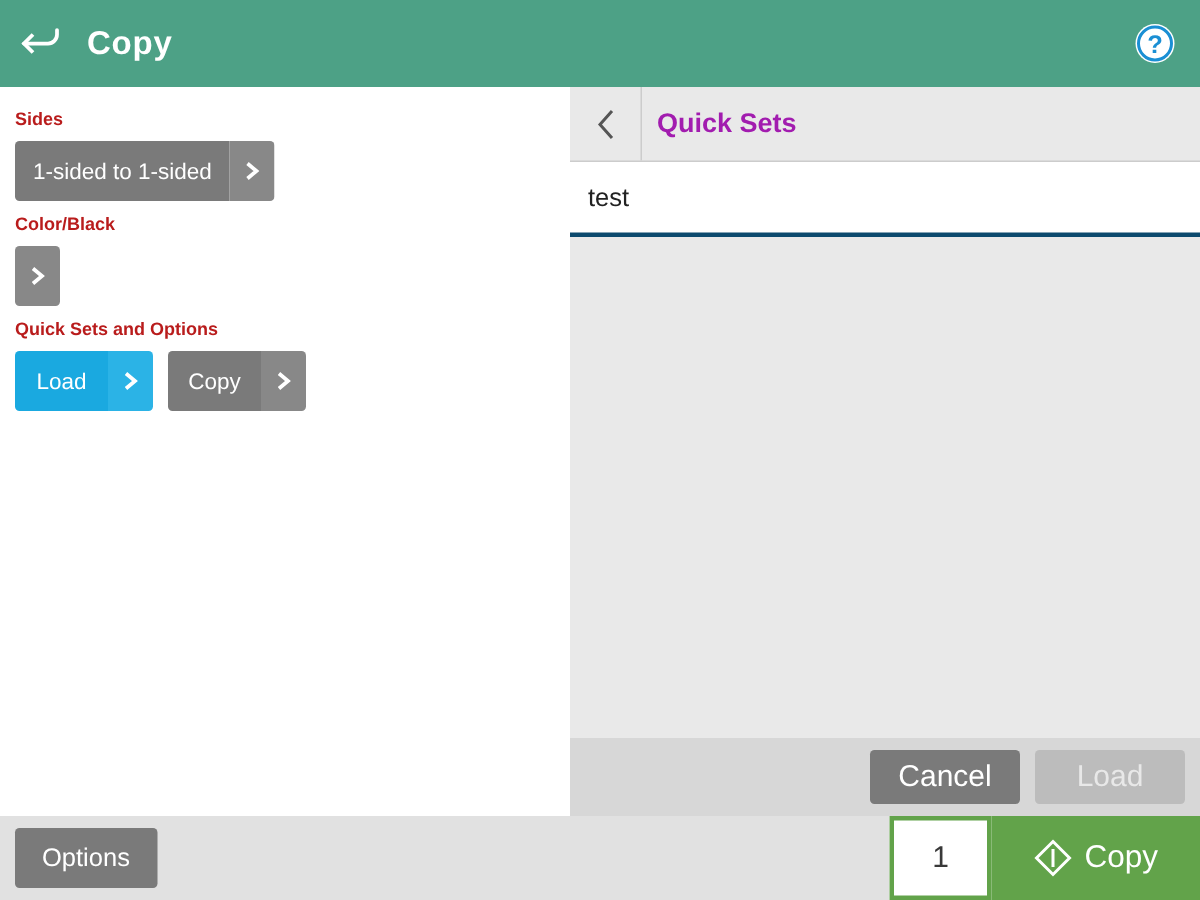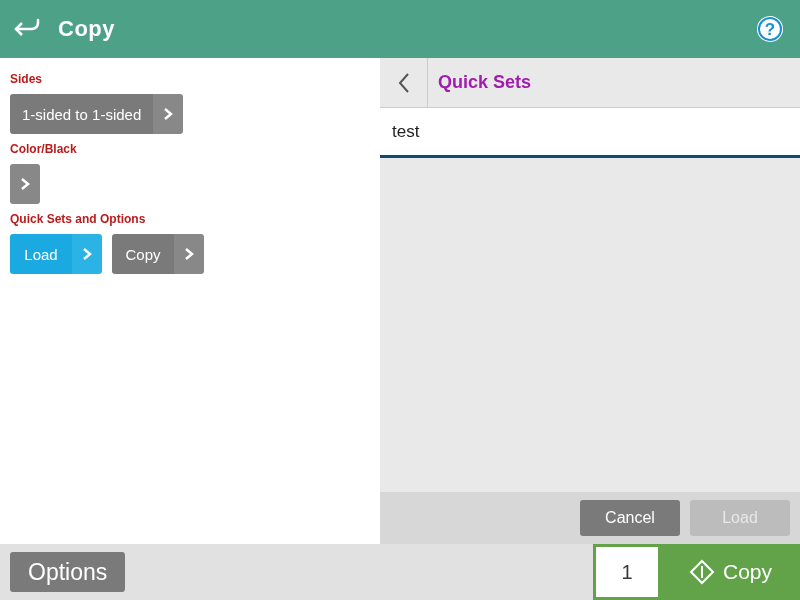--- a/index.html
+++ b/index.html
@@ -128,21 +128,21 @@
       align-items: center;
       justify-content: flex-end;
       padding: 0 10px;
       gap: 10px;
     }
     .qs-btn {
       height: 36px;
       min-width: 100px;
       background: #7a7a7a;
       color: #fff;
-      font-size: 16px;
+      font-size: 20px;
       display: flex;
       align-items: center;
       justify-content: center;
       border-radius: 3px;
     }
     .qs-btn.disabled {
       background: #bcbcbc;
       color: #e8e8e8;
     }
 
@@ -162,21 +162,21 @@
       background: #e1e1e1;
       display: flex;
       align-items: center;
       padding: 0 10px;
     }
     .options-btn {
       background: #7a7a7a;
       color: #fff;
       height: 40px;
       padding: 0 18px;
-      font-size: 23px;
+      font-size: 17px;
       display: flex;
       align-items: center;
       border-radius: 3px;
     }
     .copies-box {
       width: 68px;
       height: 56px;
       background: #fff;
       border: 3px solid #62a34a;
       display: flex;

